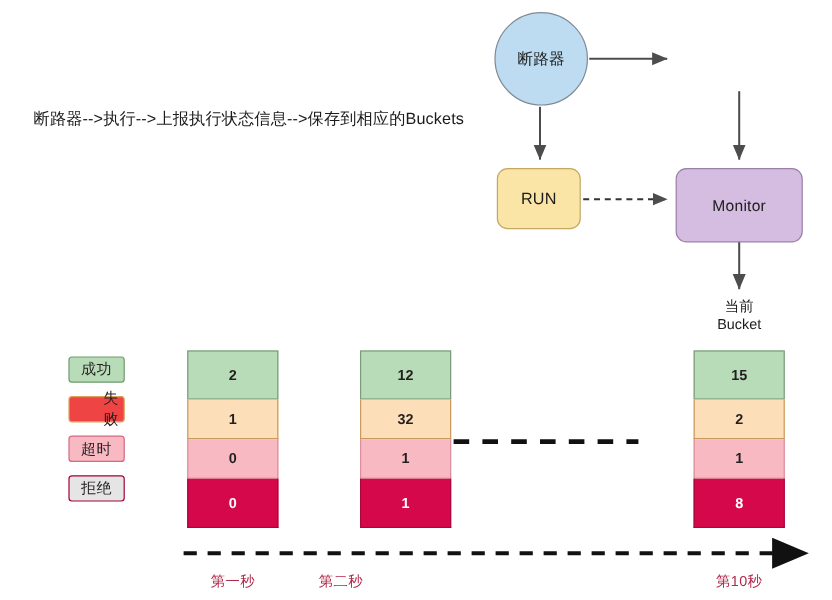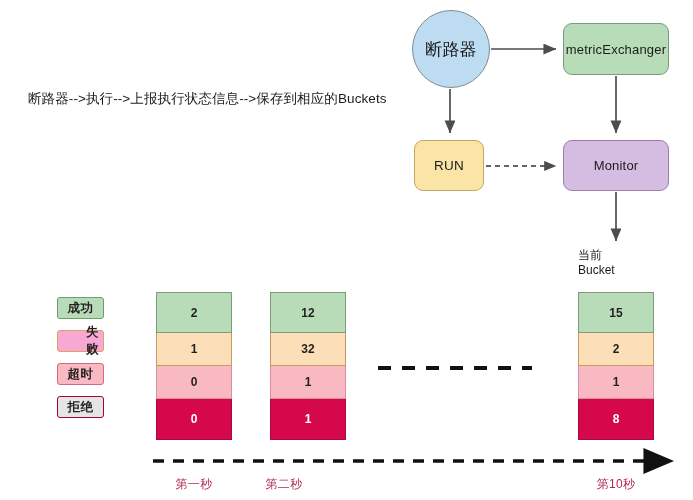--- a/index.html
+++ b/index.html
@@ -20,85 +20,85 @@
     box-sizing:border-box;
     color:#1b1b1b;
     font-size:13px;
     letter-spacing:.2px;
   }
   #circuit-breaker-node{
     left:412px;top:10px;width:78px;height:78px;
     border-radius:50%;
     background:#bddcf2;
     border:1.3px solid #7f8a93;
-    font-size:17px;
+    font-size:13px;
   }
   #metric-exchanger-node{
     left:563px;top:23px;width:106px;height:52px;
     border-radius:9px;
     background:#b9dcb8;
     border:1.3px solid #7d9b7c;
   }
   #run-node{
     left:414px;top:140px;width:70px;height:51px;
     border-radius:9px;
     background:#fae4a6;
     border:1.3px solid #c4a861;
     font-size:13.5px;
   }
   #monitor-node{
-    left:563px;top:140px;width:106px;height:51px;
+    left:563px;top:140px;width:106px;height:62px;
     border-radius:9px;
     background:#d5bce1;
     border:1.3px solid #9a7fa8;
   }
   #current-bucket-label{
     position:absolute;left:578px;top:248px;width:76px;
-    line-height:15px;
+    text-align:center;line-height:15px;
     font-size:12px;color:#1b1b1b;
   }
   #current-bucket-label span{display:block;}
 
   
   #flow-caption{
     position:absolute;left:28px;top:90px;
     font-size:13.5px;color:#1b1b1b;
     white-space:nowrap;letter-spacing:.1px;
   }
 
   
   .legend{position:absolute;left:57px;top:297px;}
   .legend-item{
     width:47px;height:22px;
     margin-bottom:11px;
     border-radius:3px;
     box-sizing:border-box;
     display:flex;align-items:center;justify-content:center;
-    font-size:12.5px;font-weight:bold;color:#231f20;
+    font-size:12.5px;font-weight:normal;color:#231f20;
     letter-spacing:.5px;
   }
   .legend-item.success{background:#b9dcb8;border:1.2px solid #6f9b6e;}
-  .legend-item.failure{background:#f9a8d4;border:1.2px solid #d9a45c;padding-left:28px;}
+  .legend-item.failure{background:#ef4444;border:1.2px solid #d9a45c;padding-left:28px;}
   .legend-item.timeout{background:#f9b9c2;border:1.2px solid #d4697e;}
   .legend-item.reject {background:#e5e5e5;border:1.2px solid #a50038;}
 
   
   .bucket{position:absolute;width:76px;top:292px;}
   .seg{
     width:76px;box-sizing:border-box;
     display:flex;align-items:center;justify-content:center;
     font-size:12px;font-weight:bold;color:#231f20;
   }
   .seg.success{height:41px;background:#b9dcb8;border:1.1px solid #7d9b7c;}
   .seg.failure{height:33px;background:#fcdfb9;border:1.1px solid #c99a5d;border-top:none;}
   .seg.timeout{height:33px;background:#f9b9c2;border:1.1px solid #d98f9d;border-top:none;}
   .seg.reject {height:41px;background:#d6084c;border:1.1px solid #ab063d;border-top:none;color:#ffffff;}
 
   #bucket-1{left:156px;}
-  #bucket-2{left:234px;padding-left:36px;}
+  #bucket-2{left:264px;padding-left:36px;}
   #bucket-3{left:578px;}
 
   
   .tick-label{
     position:absolute;top:476px;
     font-size:12px;font-weight:normal;color:#b12a4d;
     letter-spacing:.3px;text-align:center;
   }
   #tick-label-1{left:156px;width:76px;}
   #tick-label-2{left:246px;width:76px;}
@@ -134,21 +134,20 @@
     <line x1="378" y1="368" x2="532" y2="368" stroke="#111111" stroke-width="4" stroke-dasharray="13,11" stroke-linecap="butt"></line>
 
     
     <line x1="153" y1="461" x2="672" y2="461" stroke="#111111" stroke-width="3.4" stroke-dasharray="11,9" marker-end="url(#arrow-black)"></line>
   </svg>
 
   <div id="flow-caption">断路器--&gt;执行--&gt;上报执行状态信息--&gt;保存到相应的Buckets</div>
 
   <div class="node" id="circuit-breaker-node">断路器</div>
 
-  <div class="node" id="metric-exchanger-node">metricExchanger</div>
 
   <div class="node" id="run-node">RUN</div>
 
   <div class="node" id="monitor-node">Monitor</div>
 
   <div id="current-bucket-label">
     <span>当前</span>
     <span>Bucket</span>
   </div>
 

